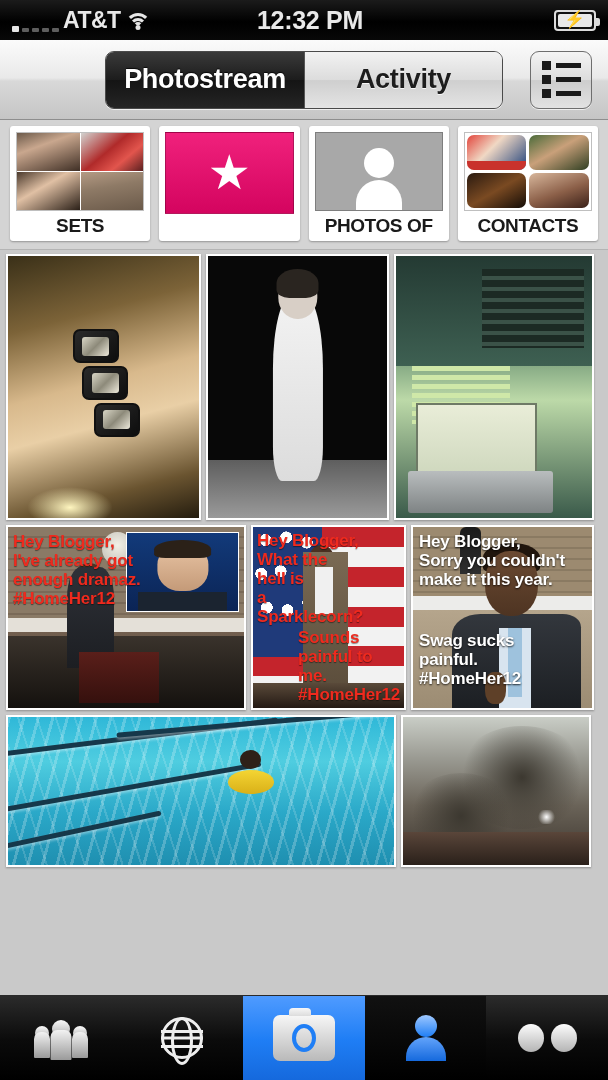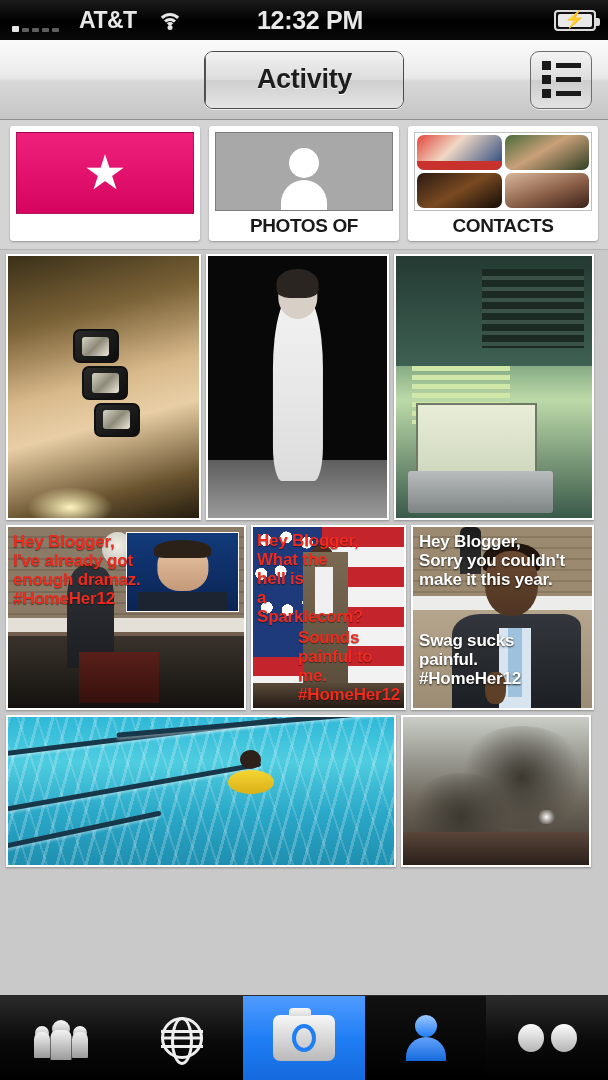--- a/index.html
+++ b/index.html
@@ -10,21 +10,21 @@
     overflow:hidden;
   }
   #phone { position:relative; width:608px; height:1080px; background:#c9c9c9; overflow:hidden; }
 
   
   .statusbar{
     position:relative; height:40px; width:100%;
     background:linear-gradient(to bottom,#1b1b1b 0%,#000 55%,#080808 100%);
     display:flex; align-items:center; color:#e8e8e8;
   }
-  .sb-left{ display:flex; align-items:flex-end; gap:20px; padding-left:12px; }
+  .sb-left{ display:flex; align-items:flex-end; gap:4px; padding-left:12px; }
   .sig{ display:flex; align-items:flex-end; gap:3px; height:14px; }
   .sig i{ display:block; width:7px; border-radius:1px; }
   .sig i.on{ background:#e6e6e6; }
   .sig i.off{ background:#5e5e5e; }
   .sig i:nth-child(1){ height:6px; }
   .sig i:nth-child(2){ height:4px; }
   .sig i:nth-child(3){ height:4px; }
   .sig i:nth-child(4){ height:4px; }
   .sig i:nth-child(5){ height:4px; }
   .carrier{ font-size:23px; font-weight:bold; letter-spacing:-0.5px; line-height:23px; }
@@ -387,20 +387,21 @@
     <div class="sb-right">
       <div class="batt">
         <div class="fill"></div>
           <div class="bolt-glyph">⚡</div>
       </div>
     </div>
   </div>
 
   <div class="navbar">
     <div class="segment">
+      <div class="seg-btn active">Photostream</div>
       <div class="seg-btn idle">Activity</div>
     </div>
     <div class="listbtn">
       <div class="listicon">
         <div class="row">
             <div class="bul"></div>
             <div class="ln"></div>
           </div>
         <div class="row">
             <div class="bul"></div>
@@ -410,20 +411,31 @@
             <div class="bul"></div>
             <div class="ln"></div>
           </div>
       </div>
     </div>
   </div>
 
 
   <div class="cards">
 
+    <div class="card">
+      <div class="card-thumb">
+        <div class="thumb-grid">
+          <div class="tg sets-a"></div>
+            <div class="tg sets-b"></div>
+          <div class="tg sets-c"></div>
+            <div class="tg sets-d"></div>
+        </div>
+      </div>
+      <div class="card-label">SETS</div>
+    </div>
 
 
     <div class="card">
       <div class="card-thumb solid-fav">
         <div class="star-glyph">★</div>
       </div>
     </div>
 
     <div class="card">
       <div class="card-thumb solid-photosof">

